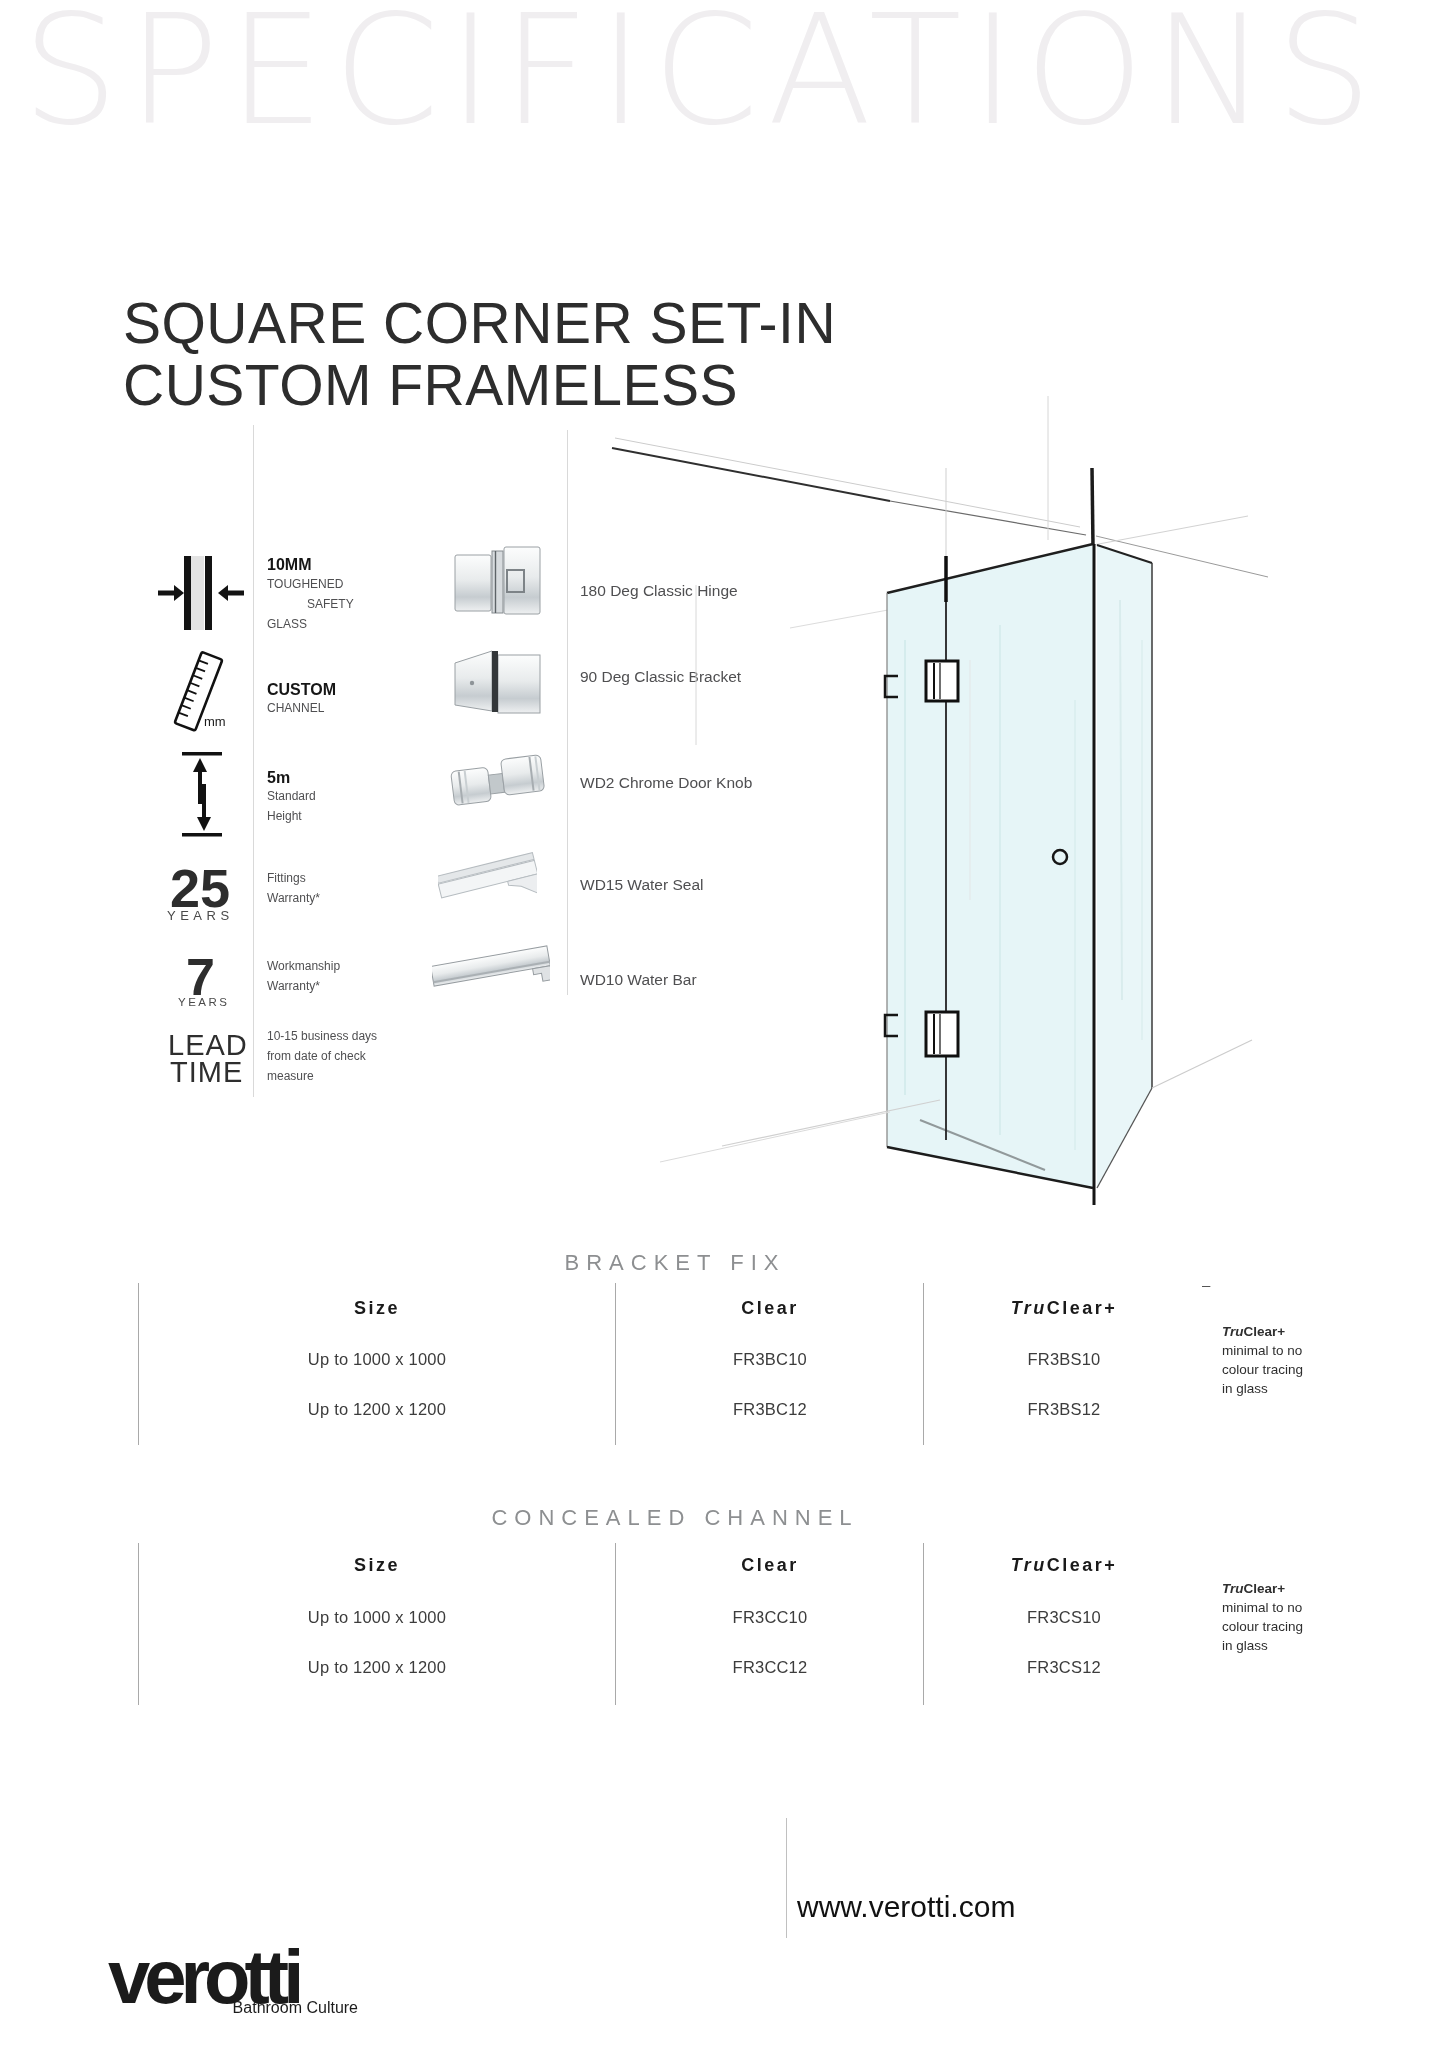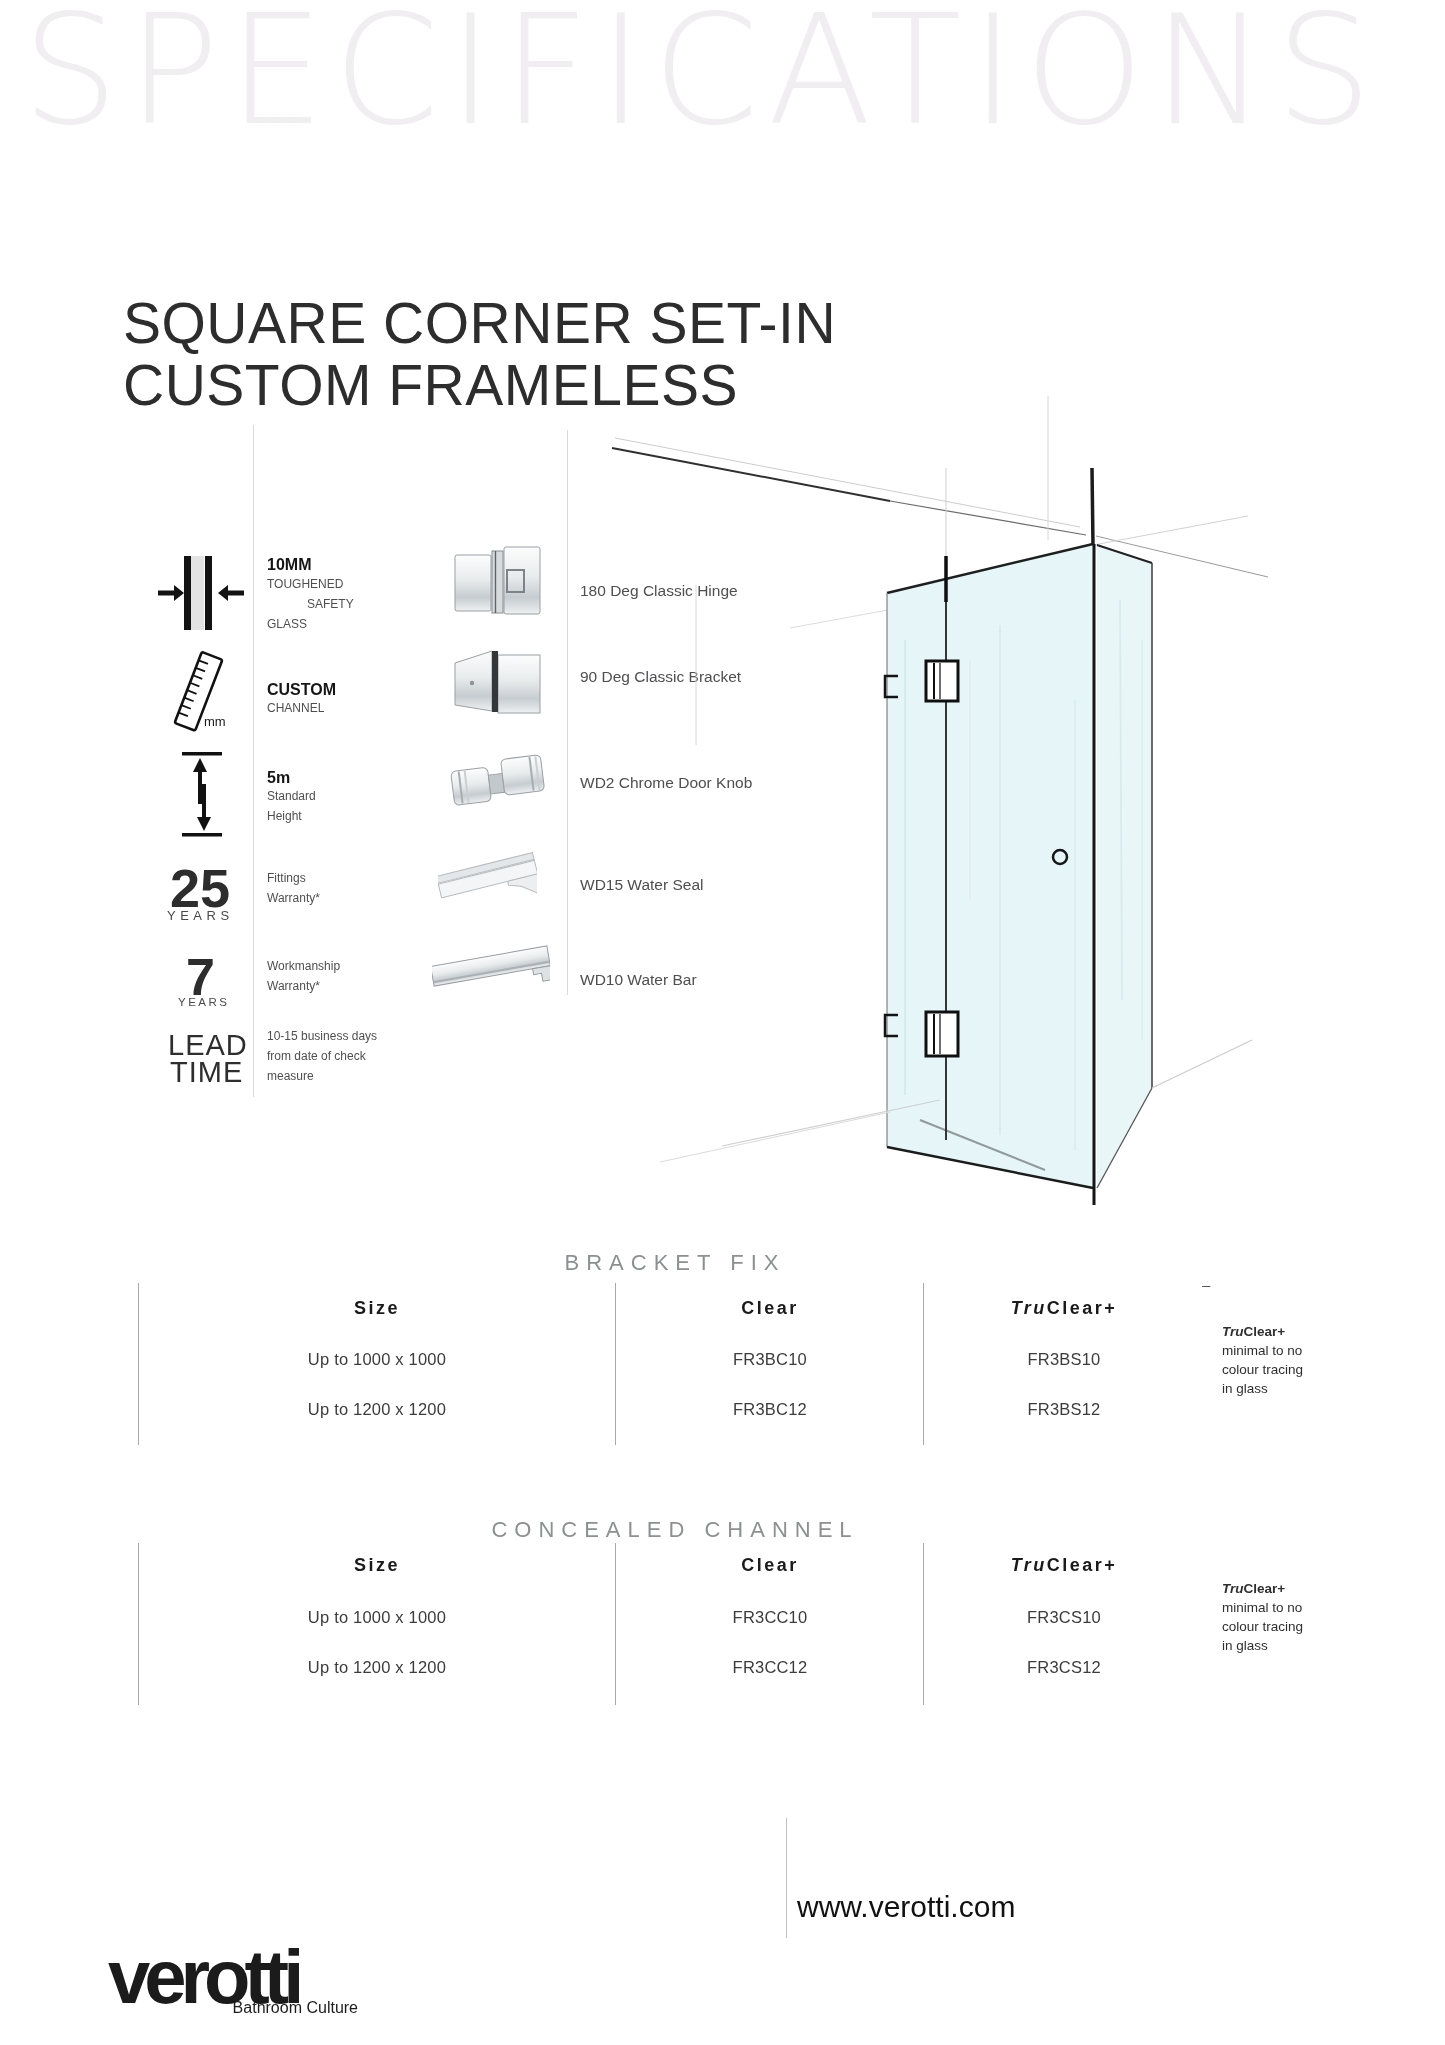--- a/index.html
+++ b/index.html
@@ -236,21 +236,21 @@
   <div class="abs td" style="left:660px;top:1400px;">FR3BC12</div>
   <div class="abs td" style="left:954px;top:1400px;">FR3BS12</div>
   <div class="abs dash" style="left:1202px;top:1276px;">–</div>
   <div class="abs note" style="left:1222px;top:1322px;">
     <b><i>Tru</i><span>Clear+</span></b>
     <div>minimal to no</div>
     <div>colour tracing</div>
     <div>in glass</div>
   </div>
 
-  <div class="abs tbl-title" style="left:415px;top:1505px;margin-top:12px;">CONCEALED CHANNEL</div>
+  <div class="abs tbl-title" style="left:415px;top:1505px;">CONCEALED CHANNEL</div>
   <div class="abs vline-dark" style="left:138px;top:1543px;height:162px;"></div>
   <div class="abs vline-dark" style="left:615px;top:1543px;height:162px;"></div>
   <div class="abs vline-dark" style="left:923px;top:1543px;height:162px;"></div>
   <div class="abs th" style="left:277px;top:1555px;">Size</div>
   <div class="abs th" style="left:670px;top:1555px;">Clear</div>
   <div class="abs th" style="left:964px;top:1555px;"><i class="tru">Tru</i><span>Clear+</span></div>
   <div class="abs td" style="left:267px;top:1608px;">Up to 1000 x 1000</div>
   <div class="abs td" style="left:660px;top:1608px;">FR3CC10</div>
   <div class="abs td" style="left:954px;top:1608px;">FR3CS10</div>
   <div class="abs td" style="left:267px;top:1658px;">Up to 1200 x 1200</div>

